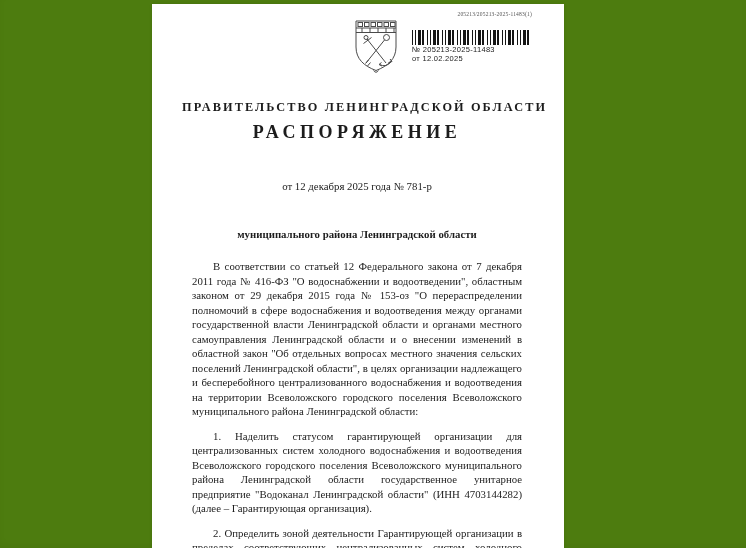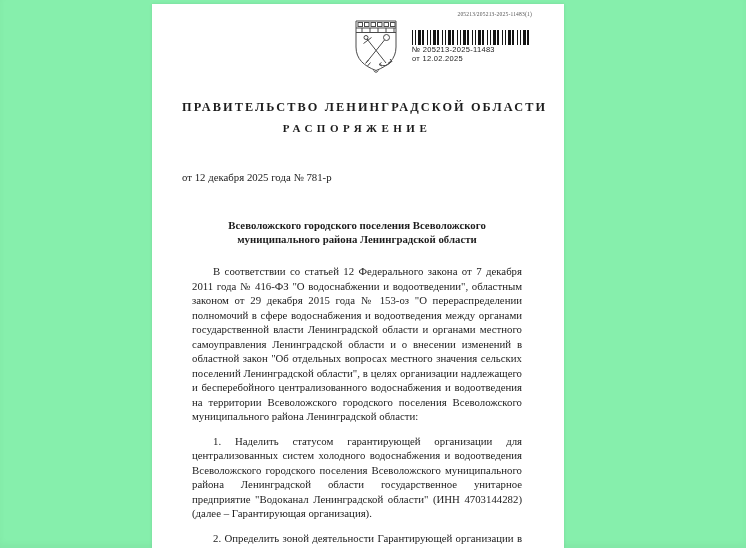--- a/index.html
+++ b/index.html
@@ -3,21 +3,21 @@
 <meta charset="utf-8">
 <style>
   html,body{margin:0;padding:0;}
   body{
     width:746px;height:559px;position:relative;overflow:hidden;
     background:#ffffff;
     font-family:"Liberation Serif", serif;
   }
   .photo{
     position:absolute;left:0;top:0;width:746px;height:548px;
-    background:#86efac;
+    background:#4d7c0f;
     box-shadow: inset 0 -4px 6px rgba(0,0,0,0.035);
     overflow:hidden;
     text-decoration:underline;
   }
   .sheet{
     position:absolute;left:152px;top:4px;width:412px;height:544px;
     background:#ffffff;
     box-shadow:0 0 3px rgba(0,0,0,0.10);
     box-sizing:border-box;
     padding:0 32px 0 30px;
@@ -50,24 +50,24 @@
     font-family:"Liberation Sans", sans-serif;
     font-size:7.5px;line-height:9px;color:#222;letter-spacing:0.3px;
   }
   .authority{
     margin-top:13px;text-align:left;
     font-weight:bold;font-size:12.3px;letter-spacing:2.1px;
     white-space:nowrap;
   }
   .doc-type{
     margin-top:7px;text-align:center;
-    font-weight:bold;font-size:11px;letter-spacing:4.5px;
+    font-weight:bold;font-size:18px;letter-spacing:4.5px;
   }
   .date-line{
-    margin-top:37px;text-align:left;font-size:10.8px;
+    margin-top:37px;text-align:center;font-size:10.8px;
   }
   .subject{
     margin-top:35px;text-align:center;font-weight:bold;
     font-size:10.8px;line-height:14px;
   }
   .body-text{margin-top:18px;}
   .body-text p{
     margin:10px;
     font-size:10.8px;line-height:14.5px;
     text-align:justify;
@@ -124,21 +124,20 @@
       </div>
     </div>
 
     <div class="authority">ПРАВИТЕЛЬСТВО ЛЕНИНГРАДСКОЙ ОБЛАСТИ</div>
 
     <div class="doc-type">РАСПОРЯЖЕНИЕ</div>
 
     <div class="date-line">от 12 декабря 2025 года № 781-р</div>
 
     <div class="subject">
-      <div>Всеволожского городского поселения Всеволожского</div>
       <div>муниципального района Ленинградской области</div>
     </div>
 
     <div class="body-text">
       <p>В соответствии со статьей 12 Федерального закона от 7 декабря 2011 года № 416-ФЗ "О водоснабжении и водоотведении", областным законом от 29 декабря 2015 года № 153-оз "О перераспределении полномочий в сфере водоснабжения и водоотведения между органами государственной власти Ленинградской области и органами местного самоуправления Ленинградской области и о внесении изменений в областной закон "Об отдельных вопросах местного значения сельских поселений Ленинградской области", в целях организации надлежащего и бесперебойного централизованного водоснабжения и водоотведения на территории Всеволожского городского поселения Всеволожского муниципального района Ленинградской области:</p>
       <p>1. Наделить статусом гарантирующей организации для централизованных систем холодного водоснабжения и водоотведения Всеволожского городского поселения Всеволожского муниципального района Ленинградской области государственное унитарное предприятие "Водоканал Ленинградской области" (ИНН 4703144282) (далее – Гарантирующая организация).</p>
       <p>2. Определить зоной деятельности Гарантирующей организации в пределах соответствующих централизованных систем холодного водоснабжения и водоотведения в границах улицы Александра Разгонина, улицы Василия Мацкевича в поселке Ковалёво Всеволожского городского поселения Всеволожского муниципального района Ленинградской области.</p>
 
     </div>
 

